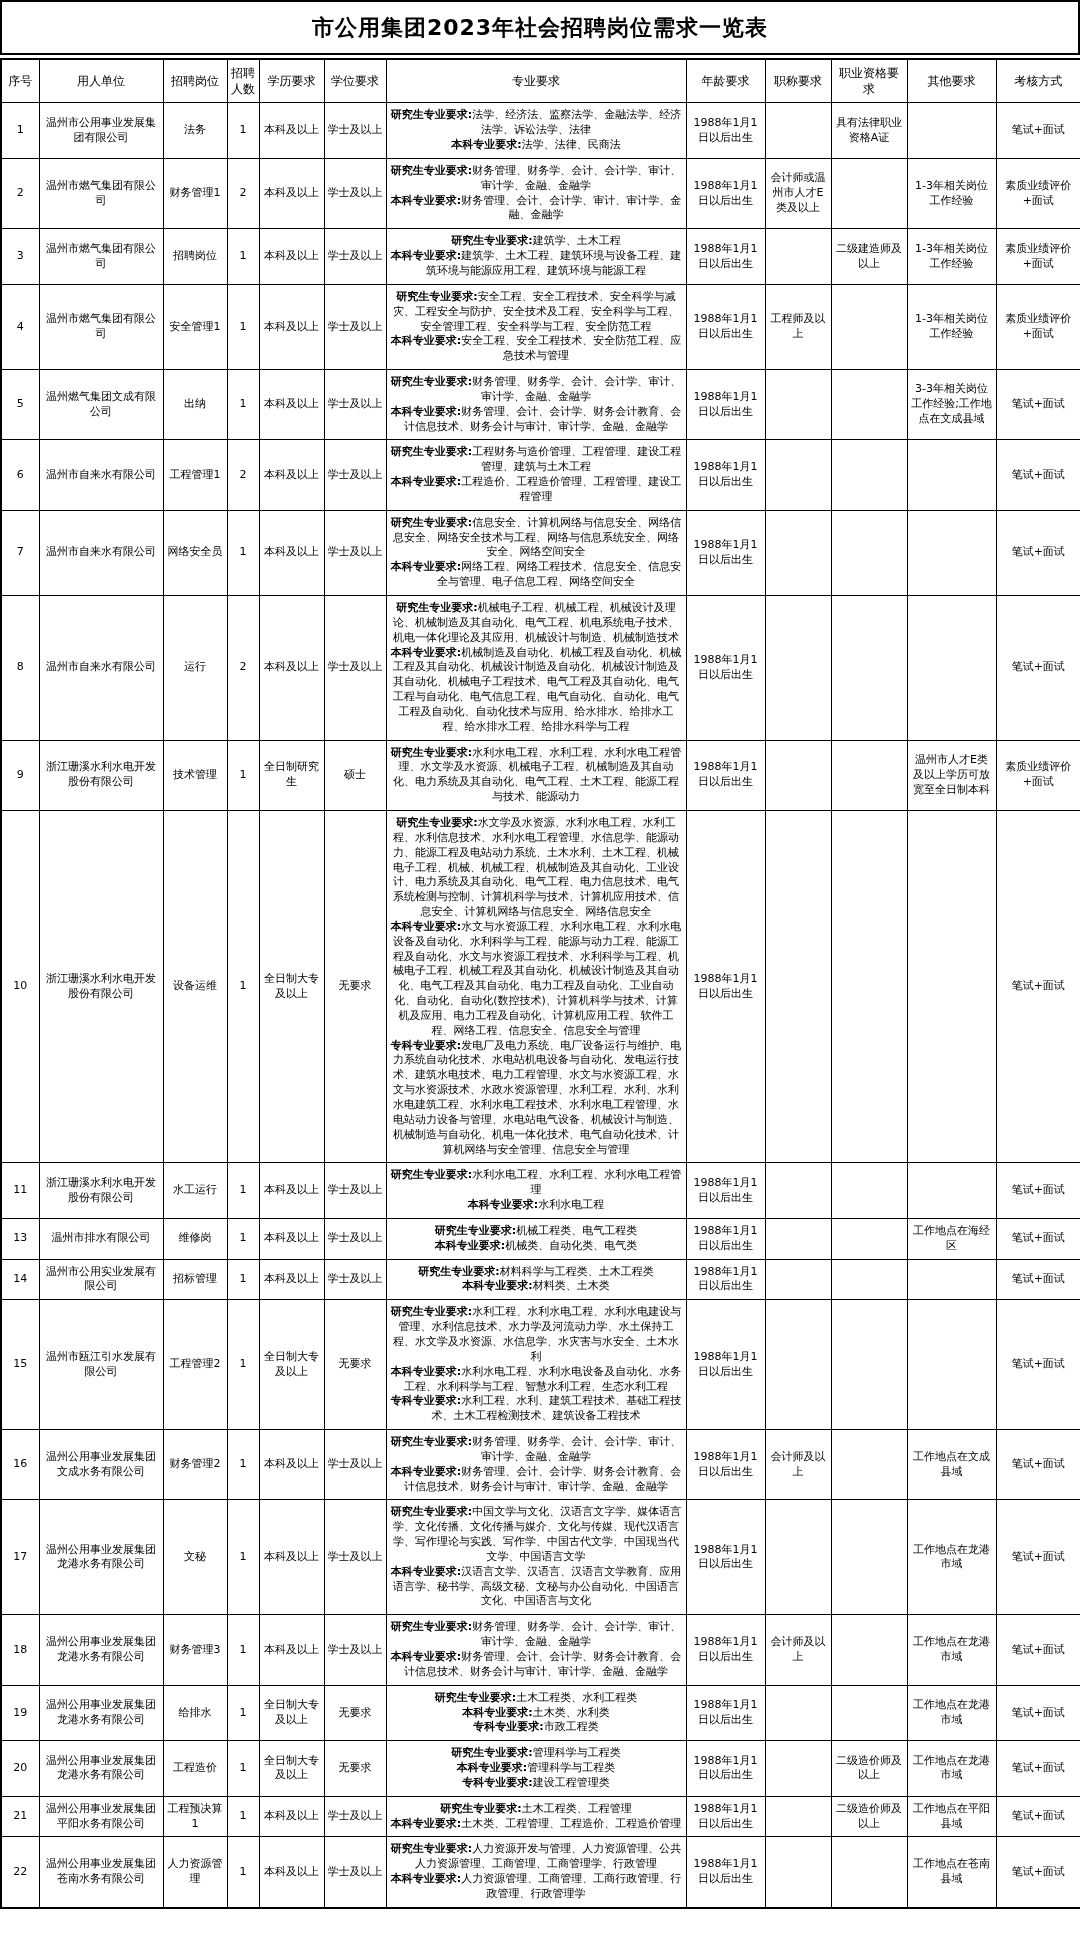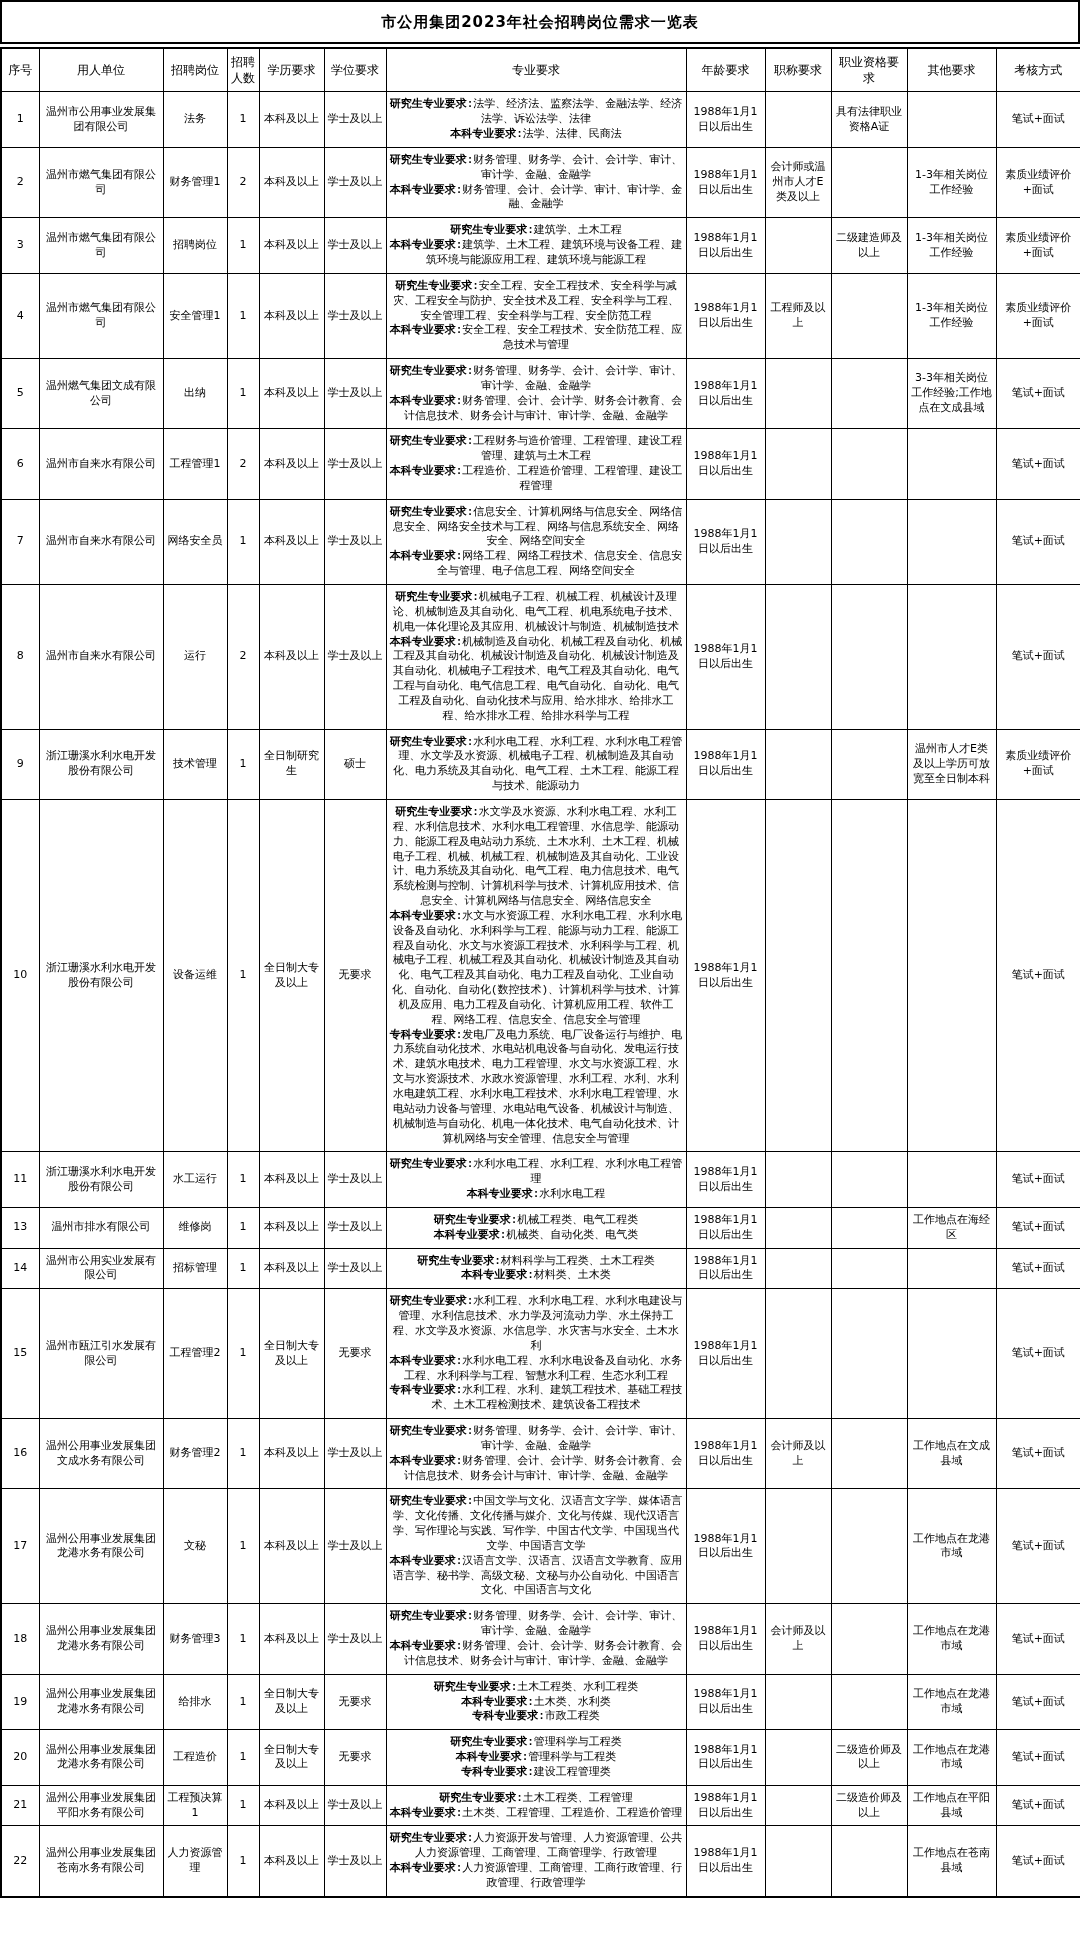--- a/index.html
+++ b/index.html
@@ -1,34 +1,34 @@
 <!DOCTYPE html>
 <html><head>
 <meta charset="utf-8">
 <style>
   html,body { margin:0; padding:0; background:#ffffff; color:#000; }
   body { width:1080px; font-family:"DejaVu Sans","Liberation Sans",sans-serif; }
   .sheet { width:1080px; box-sizing:border-box; }
   .title-box {
     box-sizing:border-box; width:1080px; border:2px solid #000;
     text-align:center; padding:11px 0 10px 0;
-    font-size:15px; font-weight:bold; letter-spacing:1px;
+    font-size:22px; font-weight:bold; letter-spacing:1px;
   }
   table.roster {
     width:1080px; border-collapse:collapse; table-layout:fixed;
     margin-top:3px; font-size:11px;
   }
   table.roster th, table.roster td {
     border:1px solid #000; padding:5px 3px;
     text-align:center; vertical-align:middle;
     word-break:break-all; line-height:1.35;
   }
   table.roster { border:2px solid #000; }
   thead th { font-weight:normal; font-size:12px; padding:9px 2px; }
-  td.majors { text-align:left; padding:4px 5px;font-family:Liberation Mono, monospace; }
+  td.majors { text-align:left; padding:4px 5px; }
   td.majors b { font-weight:bold; }
 </style>
 </head>
 <body>
 
 <div class="sheet">
   <div class="title-box">市公用集团2023年社会招聘岗位需求一览表</div>
 
   <table class="roster">
     <colgroup>

